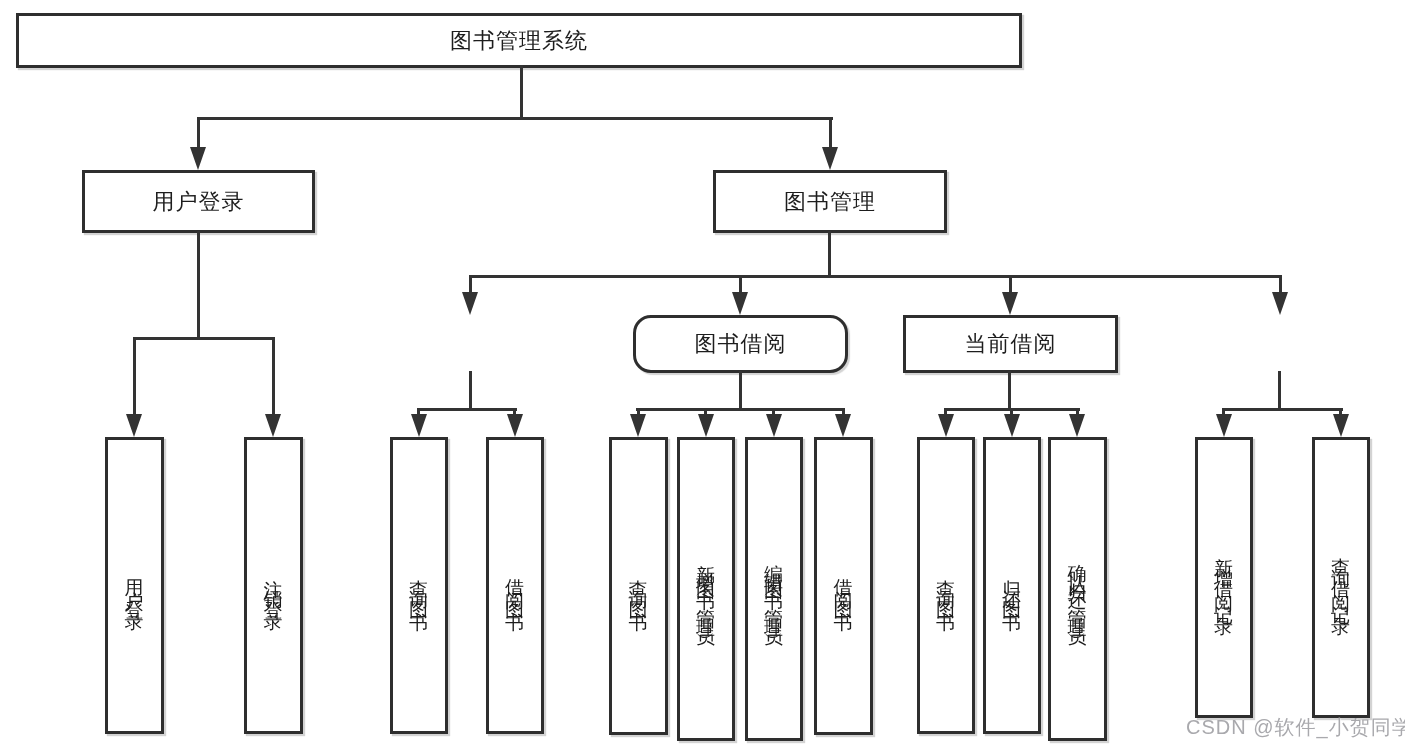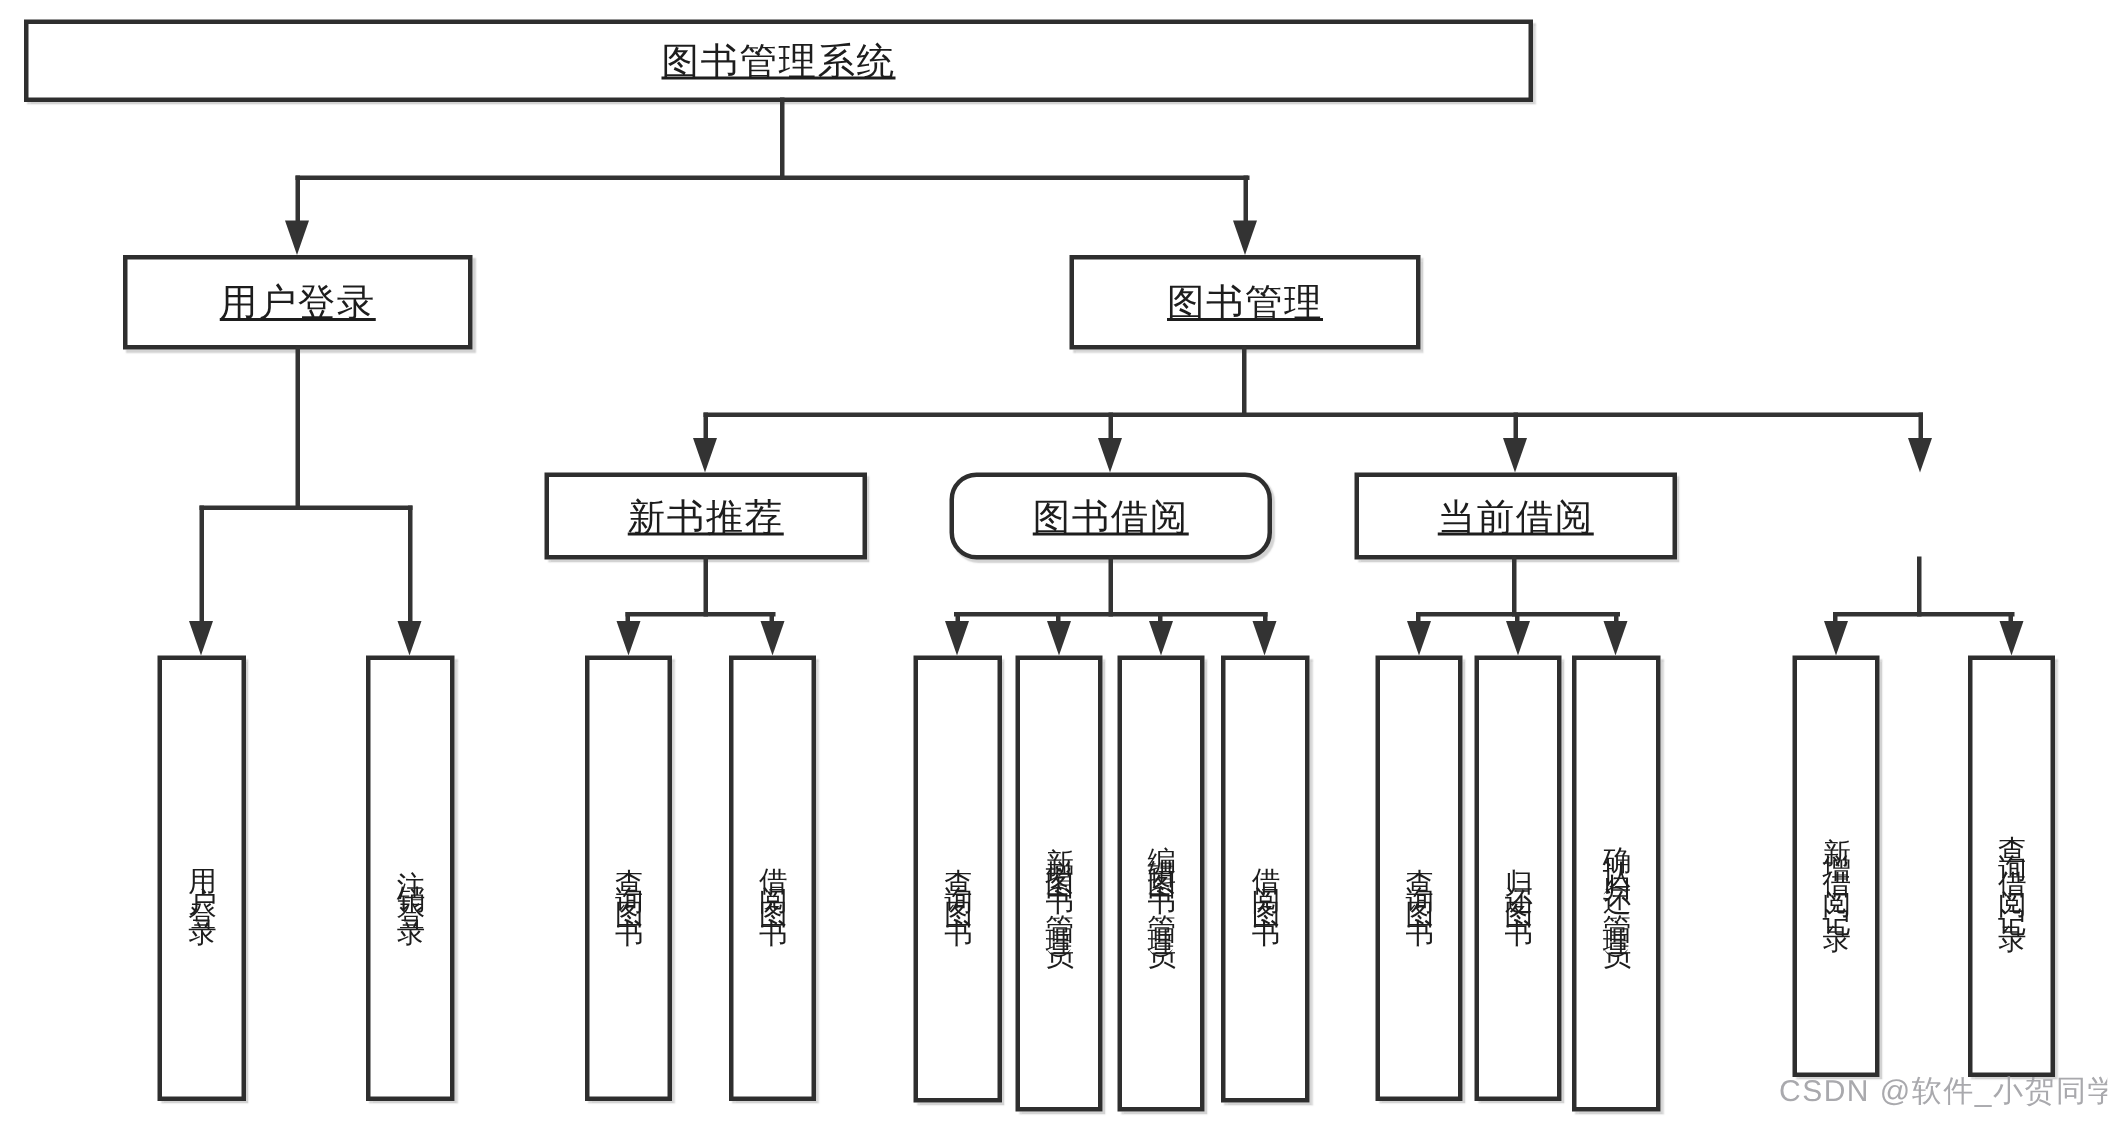--- a/index.html
+++ b/index.html
@@ -6,21 +6,21 @@
   .canvas{
     position:relative;width:1405px;height:747px;background:#ffffff;overflow:hidden;
     font-family:"Liberation Sans","DejaVu Sans",sans-serif;color:#1d1d1d;
   }
   
   .hbox,.vbox{
     position:absolute;box-sizing:border-box;background:#ffffff;
     border:3px solid #2e2e2e;display:flex;align-items:center;justify-content:center;
     box-shadow:2px 2px 1px rgba(130,130,130,0.35);
   }
-  .hbox span{font-size:25px;letter-spacing:1px;white-space:nowrap;text-decoration:underline;}
+  .hbox span{font-size:22px;letter-spacing:1px;white-space:nowrap;}
   .vbox span{
     writing-mode:vertical-rl;text-orientation:mixed;
     font-size:19px;letter-spacing:11px;line-height:1;white-space:nowrap;
   }
   .vbox span.vt6{letter-spacing:12px;}
   .vbox span.vt9{letter-spacing:9px;}
   
   .vline,.hline{position:absolute;background:#333333;}
   .vline{width:3px;}
   .hline{height:3px;}
@@ -70,23 +70,20 @@
   <div class="hline" style="left:469px;top:275px;width:813px;"></div>
   <div class="vline" style="left:469px;top:275px;height:20px;"></div>
   <div class="ah" style="left:462px;top:292px;"></div>
   <div class="vline" style="left:739px;top:275px;height:20px;"></div>
   <div class="ah" style="left:732px;top:292px;"></div>
   <div class="vline" style="left:1009px;top:275px;height:20px;"></div>
   <div class="ah" style="left:1002px;top:292px;"></div>
   <div class="vline" style="left:1279px;top:275px;height:20px;"></div>
   <div class="ah" style="left:1272px;top:292px;"></div>
 
-  <div class="hbox" style="left:363px;top:315px;width:215px;height:58px;">
-    <span>新书推荐</span>
-  </div>
   <div class="hbox" style="left:633px;top:315px;width:215px;height:58px;border-radius:18px;">
     <span>图书借阅</span>
   </div>
   <div class="hbox" style="left:903px;top:315px;width:215px;height:58px;">
     <span>当前借阅</span>
   </div>
 
   <div class="vline" style="left:469px;top:371px;height:40px;"></div>
   <div class="hline" style="left:417px;top:408px;width:100px;"></div>
   <div class="vline" style="left:417px;top:408px;height:10px;"></div>

